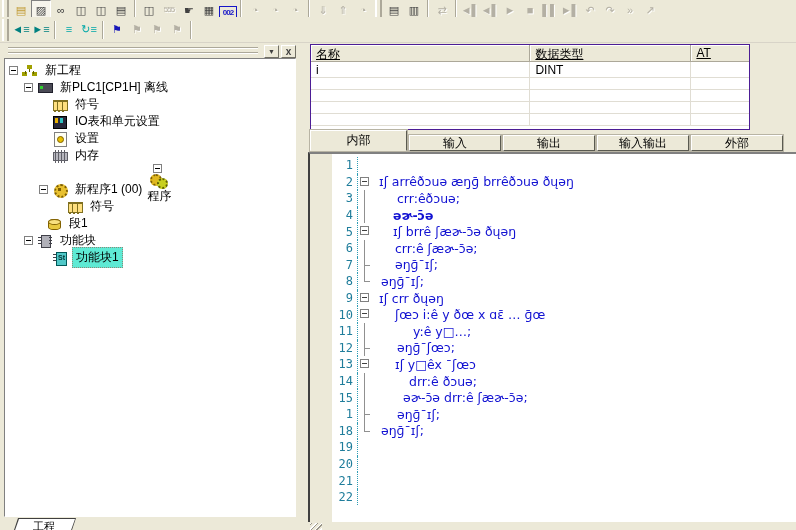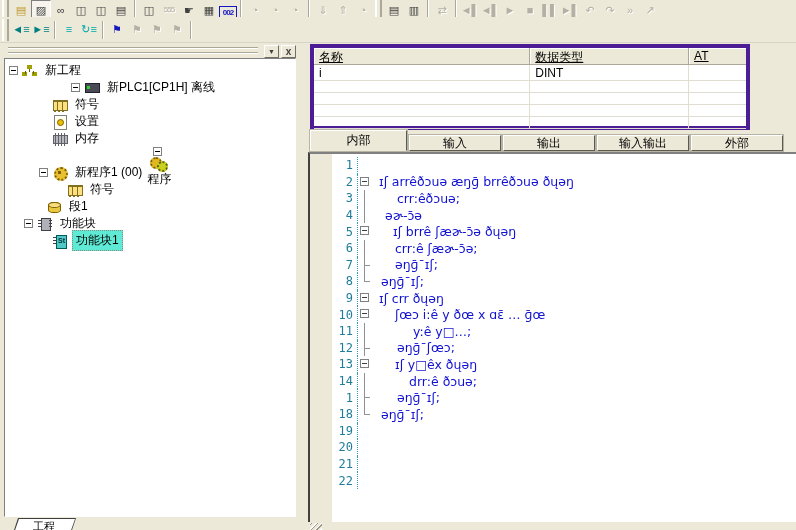--- a/index.html
+++ b/index.html
@@ -69,21 +69,21 @@
 
   
   #panel-tabbar { position:absolute; left:0; right:0; bottom:0; height:13px; background:#ece9d8; overflow:hidden; }
   #project-tab-outer { position:absolute; left:8px; top:1px; width:64px; height:18px; background:#404040;
       clip-path:polygon(6px 0,100% 0,calc(100% - 6px) 100%,0 100%); }
   #project-tab-inner { position:absolute; left:1px; top:1px; width:62px; height:17px; background:#fff;
       clip-path:polygon(6px 0,100% 0,calc(100% - 6px) 100%,0 100%);
       font-size:11px; text-align:center; line-height:14px; }
 
   
-  #symbol-table { position:absolute; left:310px; top:44px; width:440px; height:86px; background:#fff; border:4px solid #4c1d95; }
+  #symbol-table { position:absolute; left:310px; top:44px; width:440px; height:86px; background:#fff; border:1px solid #4c1d95; }
   .st-header { display:flex; height:17px; background:#ece9d8; border-bottom:1px solid #aca899; }
   .st-header .hcell { border-right:1px solid #aca899; box-shadow:inset 1px 1px 0 #fff; padding:1px 5px;
       text-decoration:underline; white-space:nowrap; overflow:hidden; }
   .st-row { display:flex; height:16px; }
   .st-row .cell { border-right:1px solid #e0ddd3; border-bottom:1px solid #e0ddd3; padding:1px 5px; white-space:nowrap; overflow:hidden; }
   .st-row.empty { height:12px; }
   .w0 { width:243px; } .w1 { width:178px; } .w2 { width:63px; border-right:none !important; }
 
   #var-tabs { position:absolute; left:310px; top:130px; width:486px; height:21px; display:flex; align-items:flex-end; }
   .vtab { background:#ece9d8; border:1px solid; border-color:#fff #5a5a50 #5a5a50 #fff; outline:1px solid #b8b4a4;
@@ -173,29 +173,34 @@
     <div class="bars"></div>
     <div class="mini-btn" style="font-size:7px;">▼</div>
     <div class="mini-btn"><b>x</b></div>
   </div>
   <div id="tree-box">
       <div class="tree-item" style="padding-left: 4px;">
         <div class="expander"></div>
         <div class="tree-ico i-project"></div>
         <div class="tree-label">新工程</div>
       </div>
-      <div class="tree-item" style="padding-left: 19px; margin-left: 47px;">
+      <div class="tree-item" style="padding-left: 19px;">
         <div class="expander"></div>
         <div class="tree-ico i-plc"></div>
         <div class="tree-label">新PLC1[CP1H] 离线</div>
       </div>
       <div class="tree-item" style="padding-left: 34px;">
         <div class="exp-spacer"></div>
         <div class="tree-ico i-symbols"></div>
         <div class="tree-label">符号</div>
+      </div>
+      <div class="tree-item" style="padding-left: 34px;">
+        <div class="exp-spacer"></div>
+        <div class="tree-ico i-io"></div>
+        <div class="tree-label">IO表和单元设置</div>
       </div>
       <div class="tree-item" style="padding-left: 34px;">
         <div class="exp-spacer"></div>
         <div class="tree-ico i-settings"></div>
         <div class="tree-label">设置</div>
       </div>
       <div class="tree-item" style="padding-left: 34px;">
         <div class="exp-spacer"></div>
         <div class="tree-ico i-memory"></div>
         <div class="tree-label">内存</div>
@@ -305,21 +310,21 @@
         <div class="fold">
           <div class="fv"></div>
         </div>
         <div class="ctext" style="margin-left: 24px;">crr:êðɔuə;</div>
       </div>
       <div class="cline">
         <div class="lnum">4</div>
         <div class="fold">
           <div class="fv"></div>
         </div>
-        <div class="ctext" style="margin-left: 12px;">əɚ-ɔ̄ə</div>
+        <div class="ctext" style="margin-left: 20px; font-weight: bold;">əɚ-ɔ̄ə</div>
       </div>
       <div class="cline">
         <div class="lnum">5</div>
         <div class="fold">
           <div class="fbox"></div>
         </div>
         <div class="ctext" style="margin-left: 20px;">ɪʃ brrê ʃæɚ-ɔ̄ə ðųəŋ</div>
       </div>
       <div class="cline">
         <div class="lnum">6</div>
@@ -371,28 +376,35 @@
           <div class="fv"></div>
           <div class="ft"></div>
         </div>
         <div class="ctext" style="margin-left: 24px;">əŋɡ̄ˉʃœɔ;</div>
       </div>
       <div class="cline">
         <div class="lnum">13</div>
         <div class="fold">
           <div class="fbox"></div>
         </div>
-        <div class="ctext" style="margin-left: 22px;">ɪʃ y□êx ðųəŋ</div>
+        <div class="ctext" style="margin-left: 22px;">ɪʃ y□êx ˉʃœɔ</div>
       </div>
       <div class="cline">
         <div class="lnum">14</div>
         <div class="fold">
           <div class="fv"></div>
         </div>
         <div class="ctext" style="margin-left: 36px;">drr:ê ðɔuə;</div>
+      </div>
+      <div class="cline">
+        <div class="lnum">15</div>
+        <div class="fold">
+          <div class="fv"></div>
+        </div>
+        <div class="ctext" style="margin-left: 30px;">əɚ-ɔ̄ə drr:ê ʃæɚ-ɔ̄ə;</div>
       </div>
       <div class="cline">
         <div class="lnum">1</div>
         <div class="fold">
           <div class="fv"></div>
           <div class="ft"></div>
         </div>
         <div class="ctext" style="margin-left: 24px;">əŋɡ̄ˉɪʃ;</div>
       </div>
       <div class="cline">

